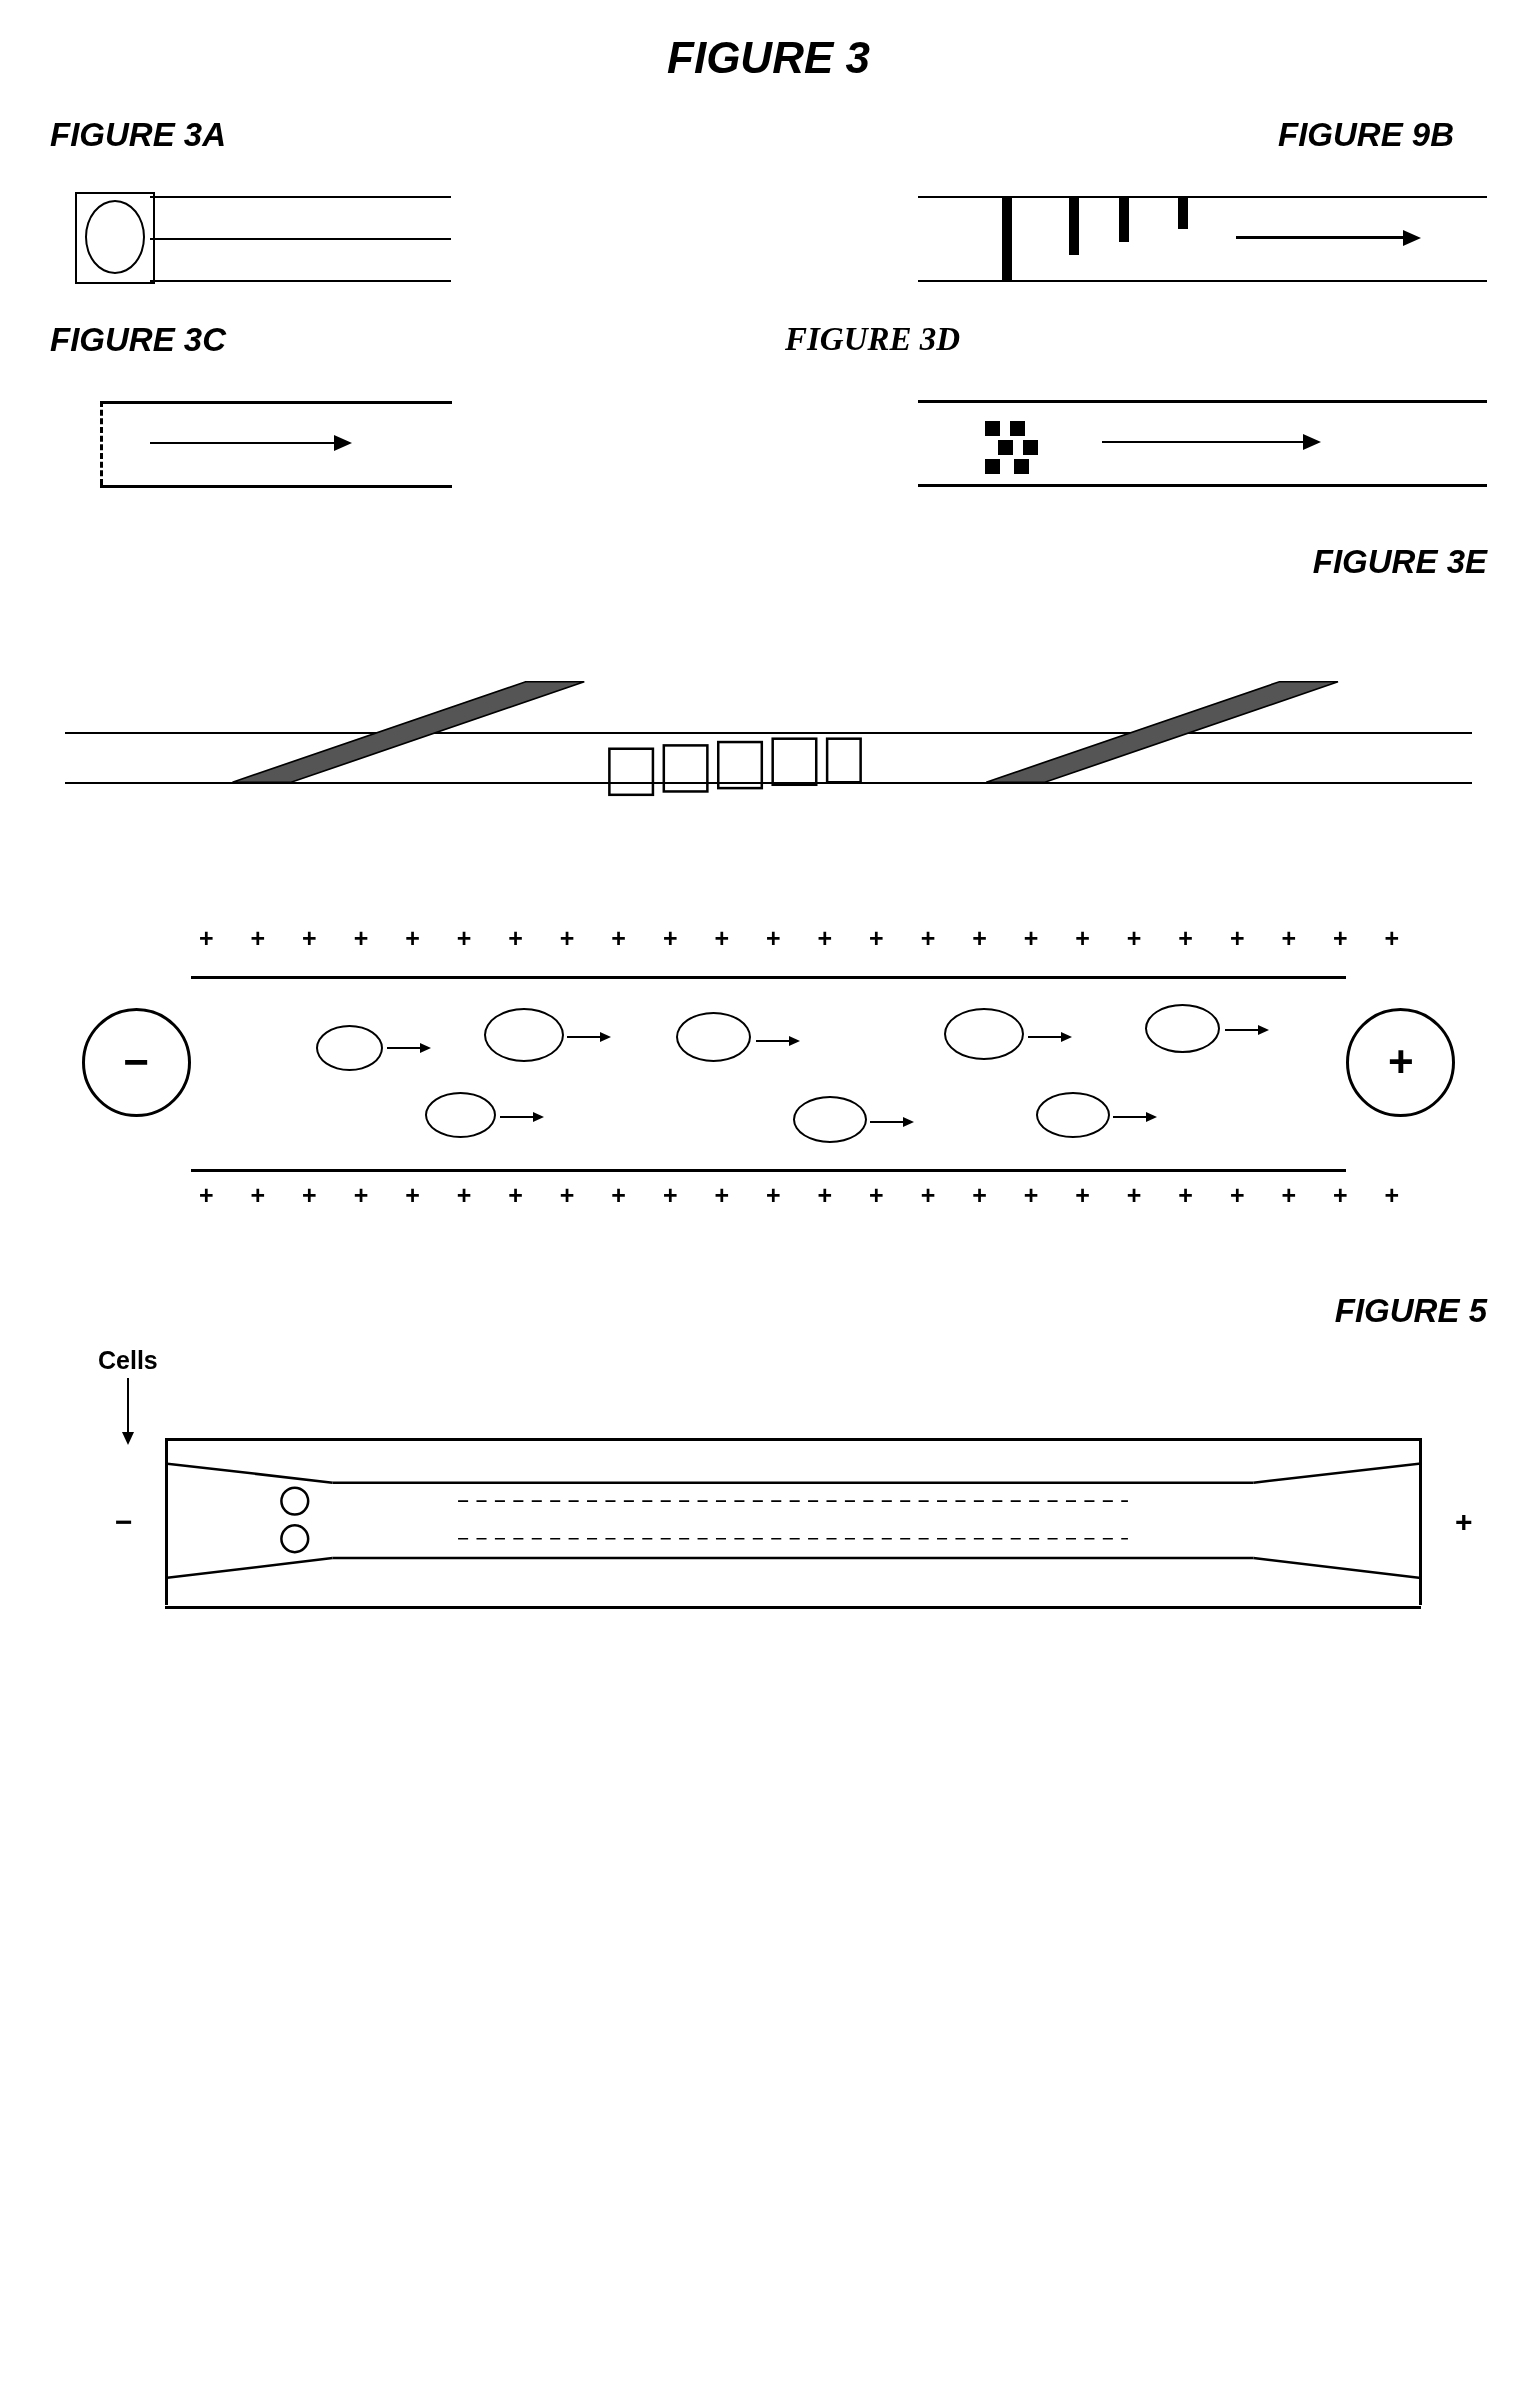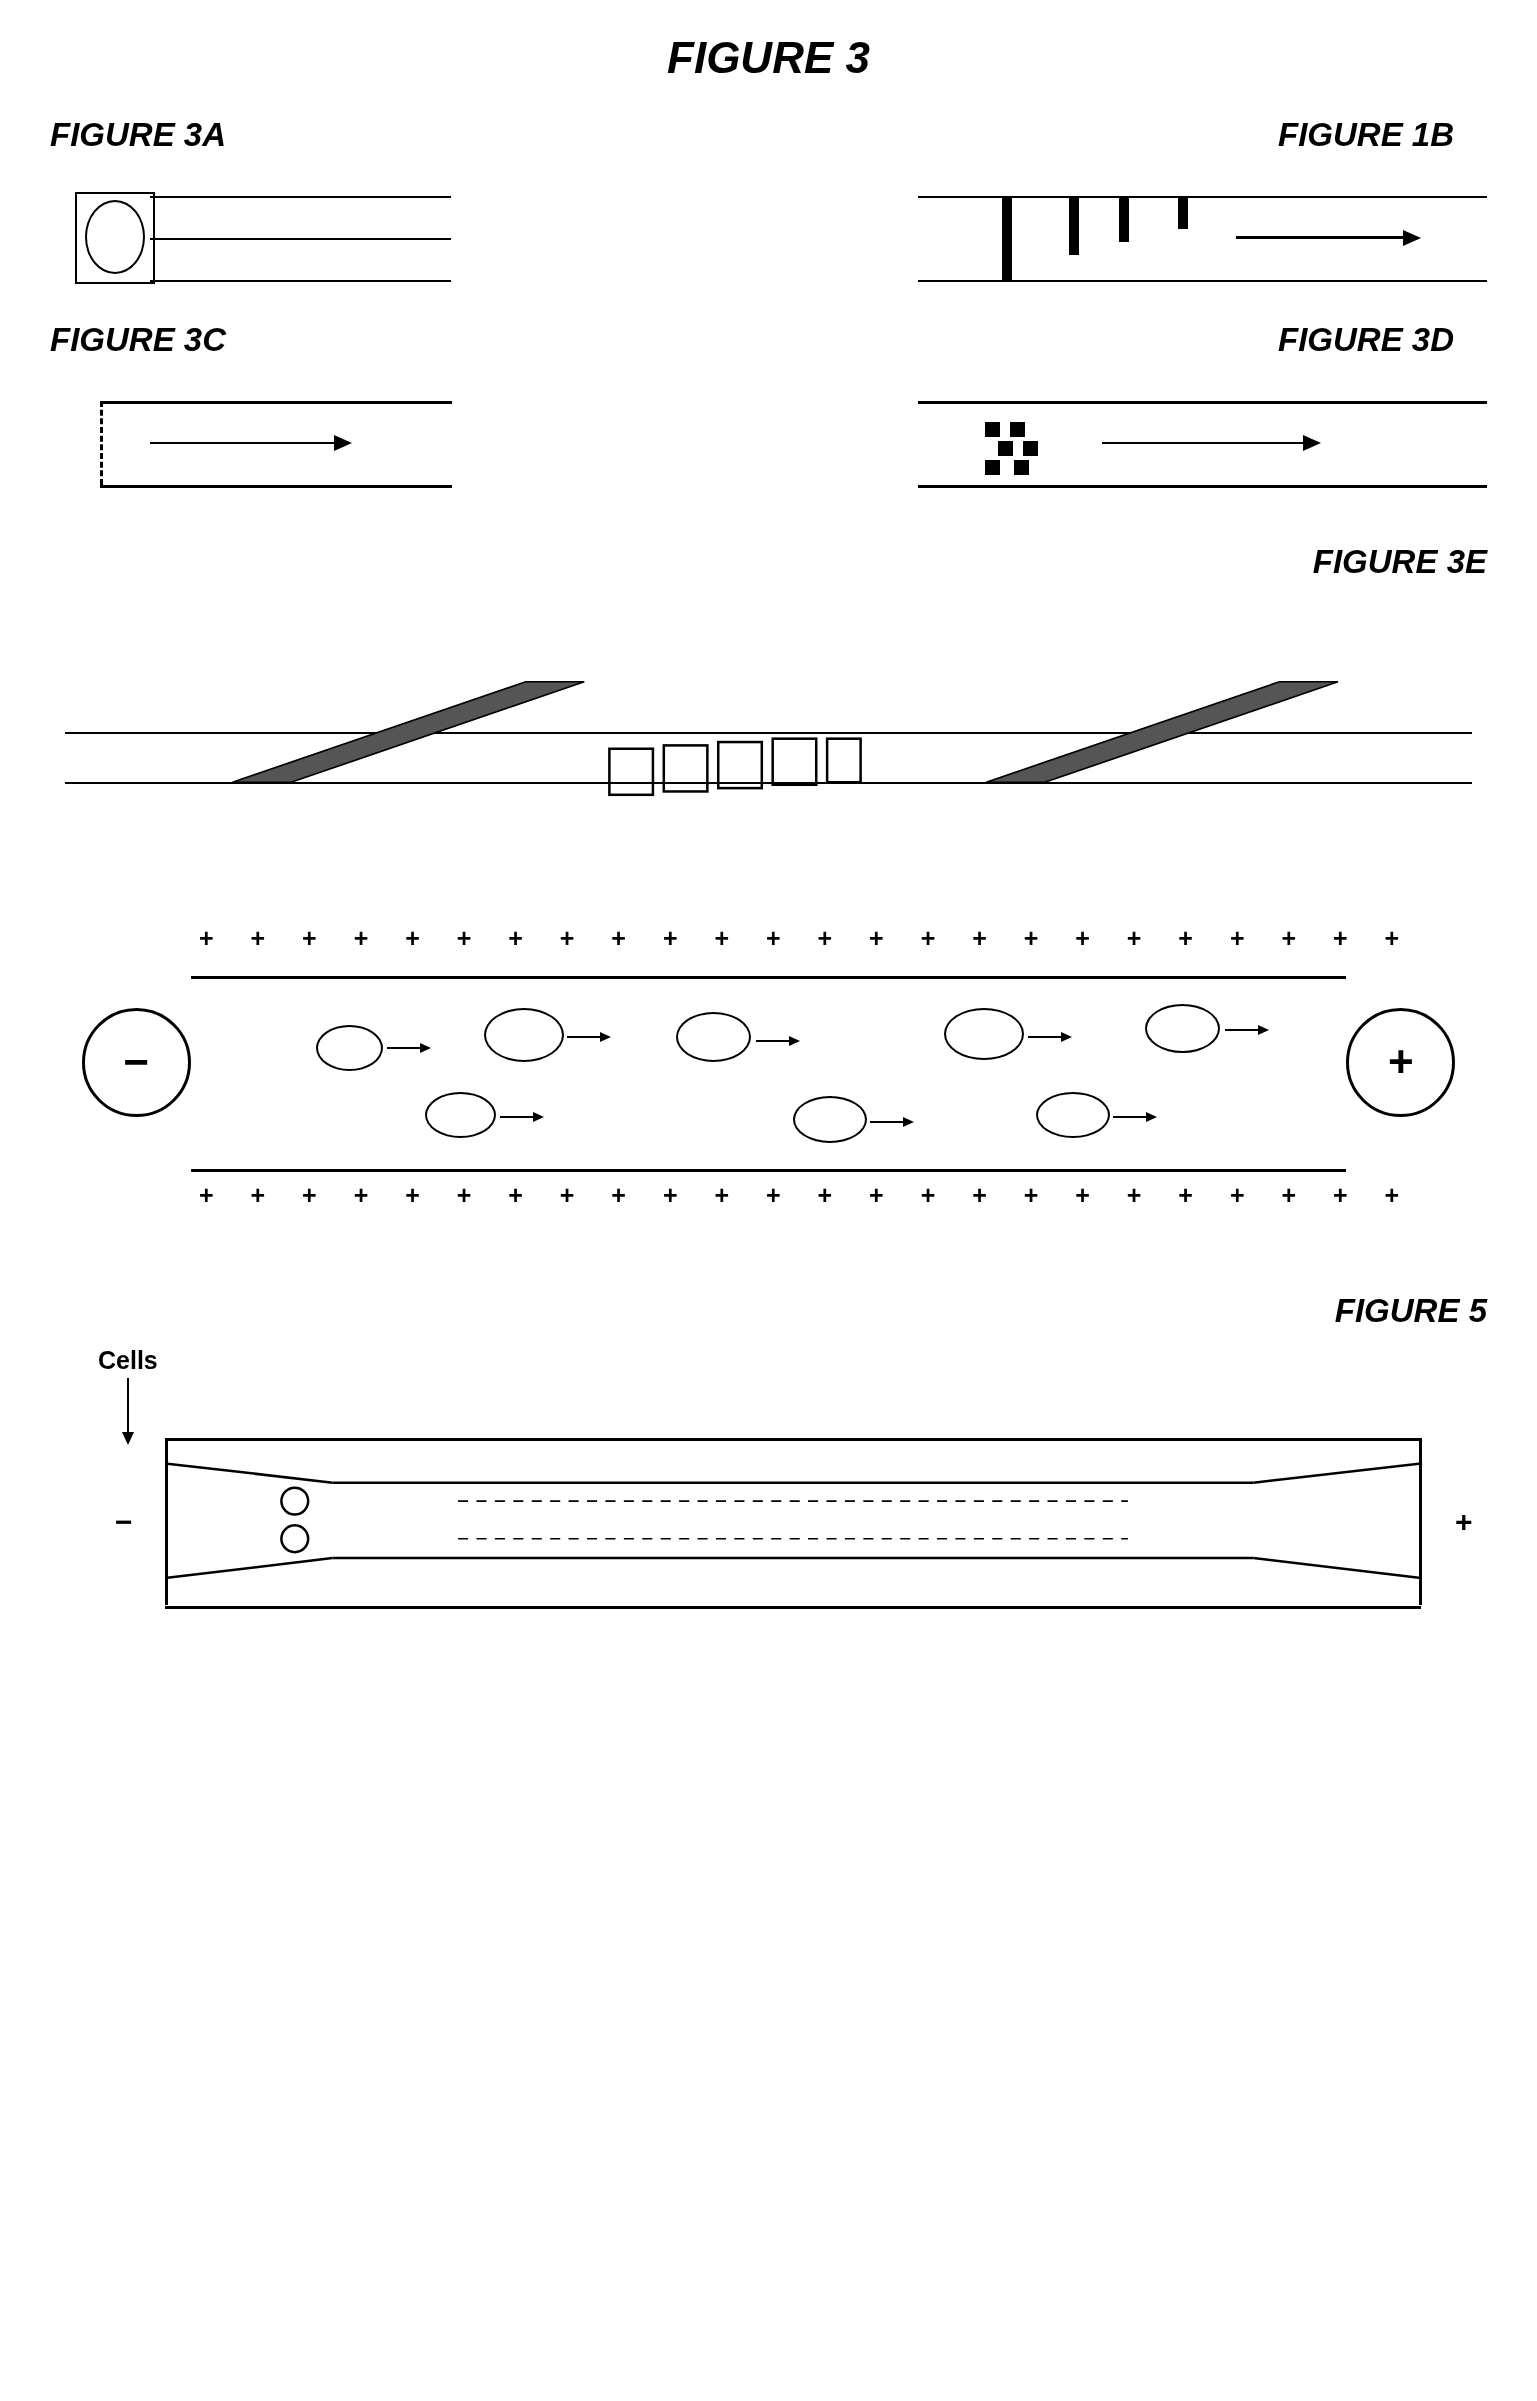--- a/index.html
+++ b/index.html
@@ -188,21 +188,21 @@
 
         <div class="hline" style="left:100px; top:109px; width:301px;"></div>
 
         <div class="rect" style="left:25px; top:21px; width:80px; height:92px;"></div>
 
         <div class="circle" style="left:35px; top:29px; width:60px; height:74px;"></div>
       </div>
     </div>
 
     <div class="col-right">
-      <div class="sub-title" style="text-align:right; padding-right:33px;">FIGURE 1B</div>
+      <div class="sub-title" style="text-align:right; padding-right:33px;">FIGURE 9B</div>
 
       <div style="position:relative; width:569px; height:134px; margin-top:8.4px; margin-left:auto;">
 
         <div class="hline" style="left:0px; top:25px; width:569px;"></div>
 
         <div class="hline" style="left:0px; top:109px; width:569px;"></div>
 
         <div class="vbar" style="left:84px; top:25px; width:10px; height:84px;"></div>
         <div class="vbar" style="left:151px; top:25px; width:10px; height:59px;"></div>
         <div class="vbar" style="left:201px; top:25px; width:10px; height:46px;"></div>
@@ -230,21 +230,21 @@
         <div class="dashed-vline" style="left:50px; top:25px; height:84px;"></div>
 
         <div style="position:absolute; left:100px; top:59px; display:flex; align-items:center;">
           <div class="arrow-line" style="width:184px;"></div>
           <div class="arrow-head"></div>
         </div>
       </div>
     </div>
 
     <div class="col-right">
-      <div class="sub-title" style="text-align:right; padding-right:33px;">FIGURE 3D</div>
+      <div class="sub-title" style="padding-right:33px;font-family:Liberation Serif, serif;">FIGURE 3D</div>
 
       <div style="position:relative; width:569px; height:134px; margin-top:8.4px; margin-left:auto;">
 
         <div class="hline" style="left:0px; top:25px; width:569px;"></div>
 
         <div class="hline" style="left:0px; top:109px; width:569px;"></div>
 
         <div class="small-sq" style="left:67px; top:46px;"></div>
         <div class="small-sq" style="left:92px; top:46px;"></div>
         <div class="small-sq" style="left:80px; top:65px;"></div>

